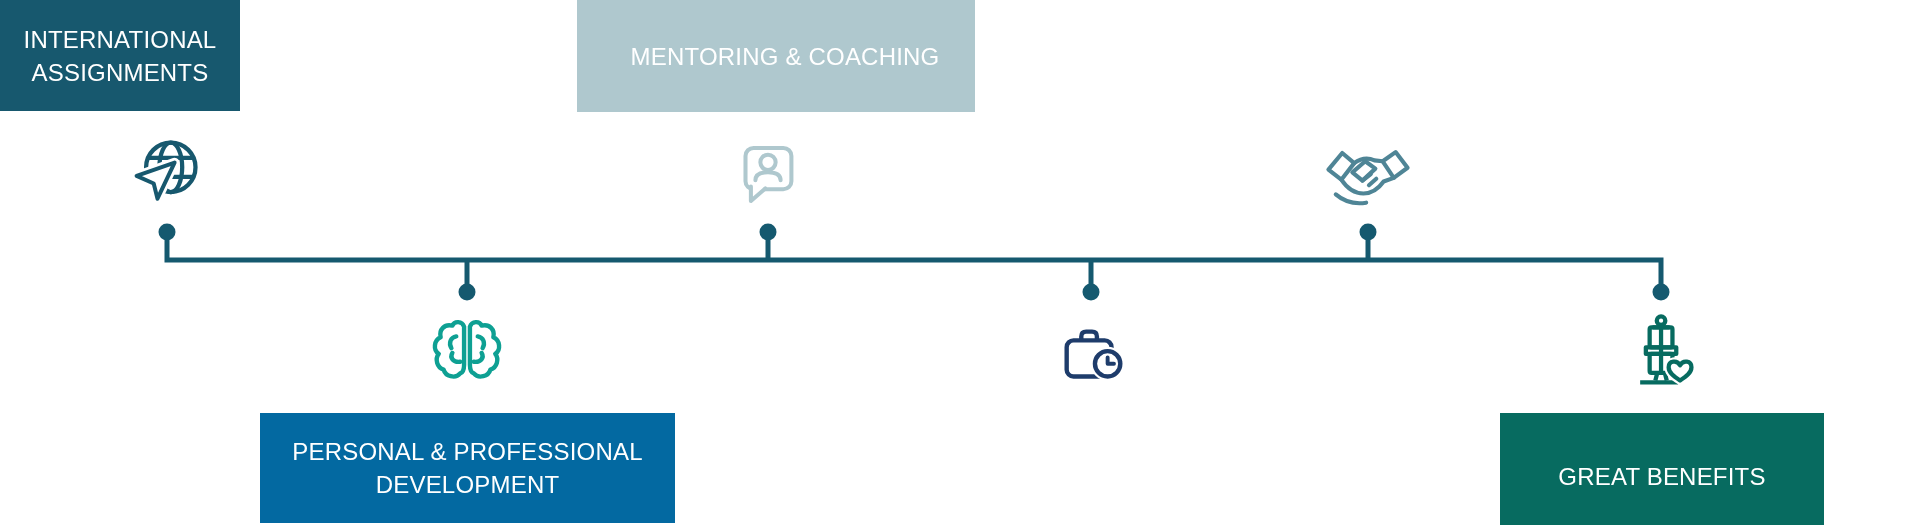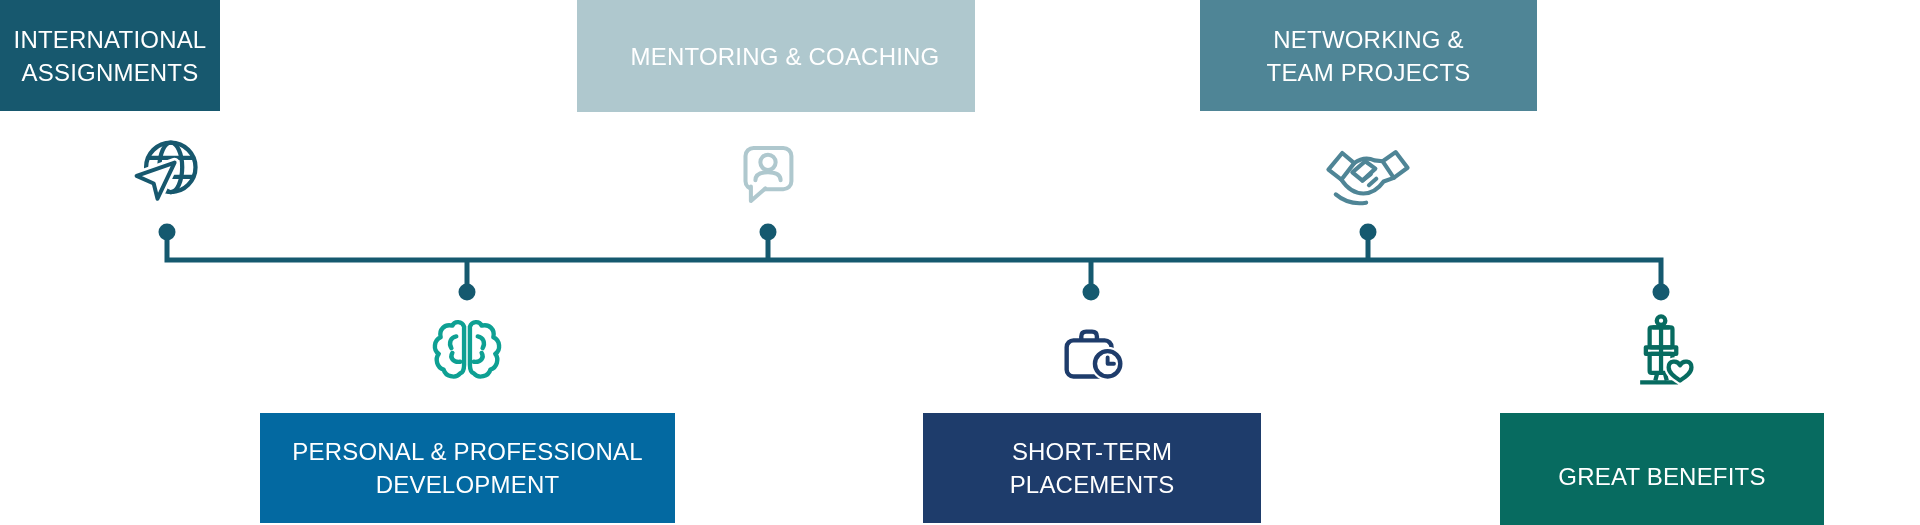--- a/index.html
+++ b/index.html
@@ -13,21 +13,21 @@
   .timeline-svg{position:absolute;left:0;top:0;width:1920px;height:525px;}
   .label-box{
     position:absolute;
     display:flex;align-items:center;justify-content:center;
     color:#fff;
     font-size:24px;line-height:33px;
     text-align:center;
     white-space:pre-line;
     letter-spacing:0.2px;
   }
-  .box-1{left:0;top:0;width:220px;height:111px;}
+  .box-1{left:0;top:0;width:240px;height:111px;}
   .box-2{left:577px;top:0;width:380px;height:112px;}
   .box-3{left:1200px;top:0;width:337px;height:111px;}
   .box-4{left:260px;top:413px;width:415px;height:110px;}
   .box-5{left:923px;top:413px;width:338px;height:110px;}
   .box-6{left:1500px;top:413px;width:324px;height:126px;}
   .icon{position:absolute;display:block;}
   .icon svg{display:block;width:100%;height:100%;}
   .icon-globe{left:129px;top:136px;width:76px;height:76px;}
   .icon-chat{left:732px;top:138px;width:72px;height:72px;}
   .icon-handshake{left:1322px;top:141px;width:92px;height:70px;}
@@ -54,27 +54,23 @@
       <circle cx="1368" cy="232" r="8.5"></circle>
       <circle cx="467" cy="292" r="8.5"></circle>
       <circle cx="1091" cy="292" r="8.5"></circle>
       <circle cx="1661" cy="292" r="8.5"></circle>
     </g>
   </svg>
 
   <div class="label-box box-1" style="background-color: rgb(23, 88, 110);">INTERNATIONAL
 ASSIGNMENTS</div>
   <div class="label-box box-2" style="background-color: rgb(175, 200, 206); padding-left: 18px;">MENTORING &amp; COACHING</div>
-  <div class="label-box box-3" style="background-color: rgb(79, 133, 150);">NETWORKING &amp;
-TEAM PROJECTS</div>
 
   <div class="label-box box-4" style="background-color: #0369a1;">PERSONAL &amp; PROFESSIONAL
 DEVELOPMENT</div>
-  <div class="label-box box-5" style="background-color: rgb(30, 60, 107);">SHORT-TERM
-PLACEMENTS</div>
   <div class="label-box box-6" style="background-color: rgb(7, 107, 96);">GREAT BENEFITS</div>
 
   <span class="icon icon-globe" style="color: rgb(23, 88, 110);">
     <svg viewBox="0 0 80 80">
       <g fill="none" stroke="currentColor" stroke-width="4.5">
         <circle cx="44" cy="33" r="26"></circle>
         <ellipse cx="44" cy="33" rx="12" ry="26"></ellipse>
         <path d="M20,23 H68 M20,43 H68"></path>
       </g>
       <path d="M48,28 L8,42 L26,50 L30,66 Z" fill="#fff" stroke="#fff" stroke-width="10" stroke-linejoin="round"></path>

